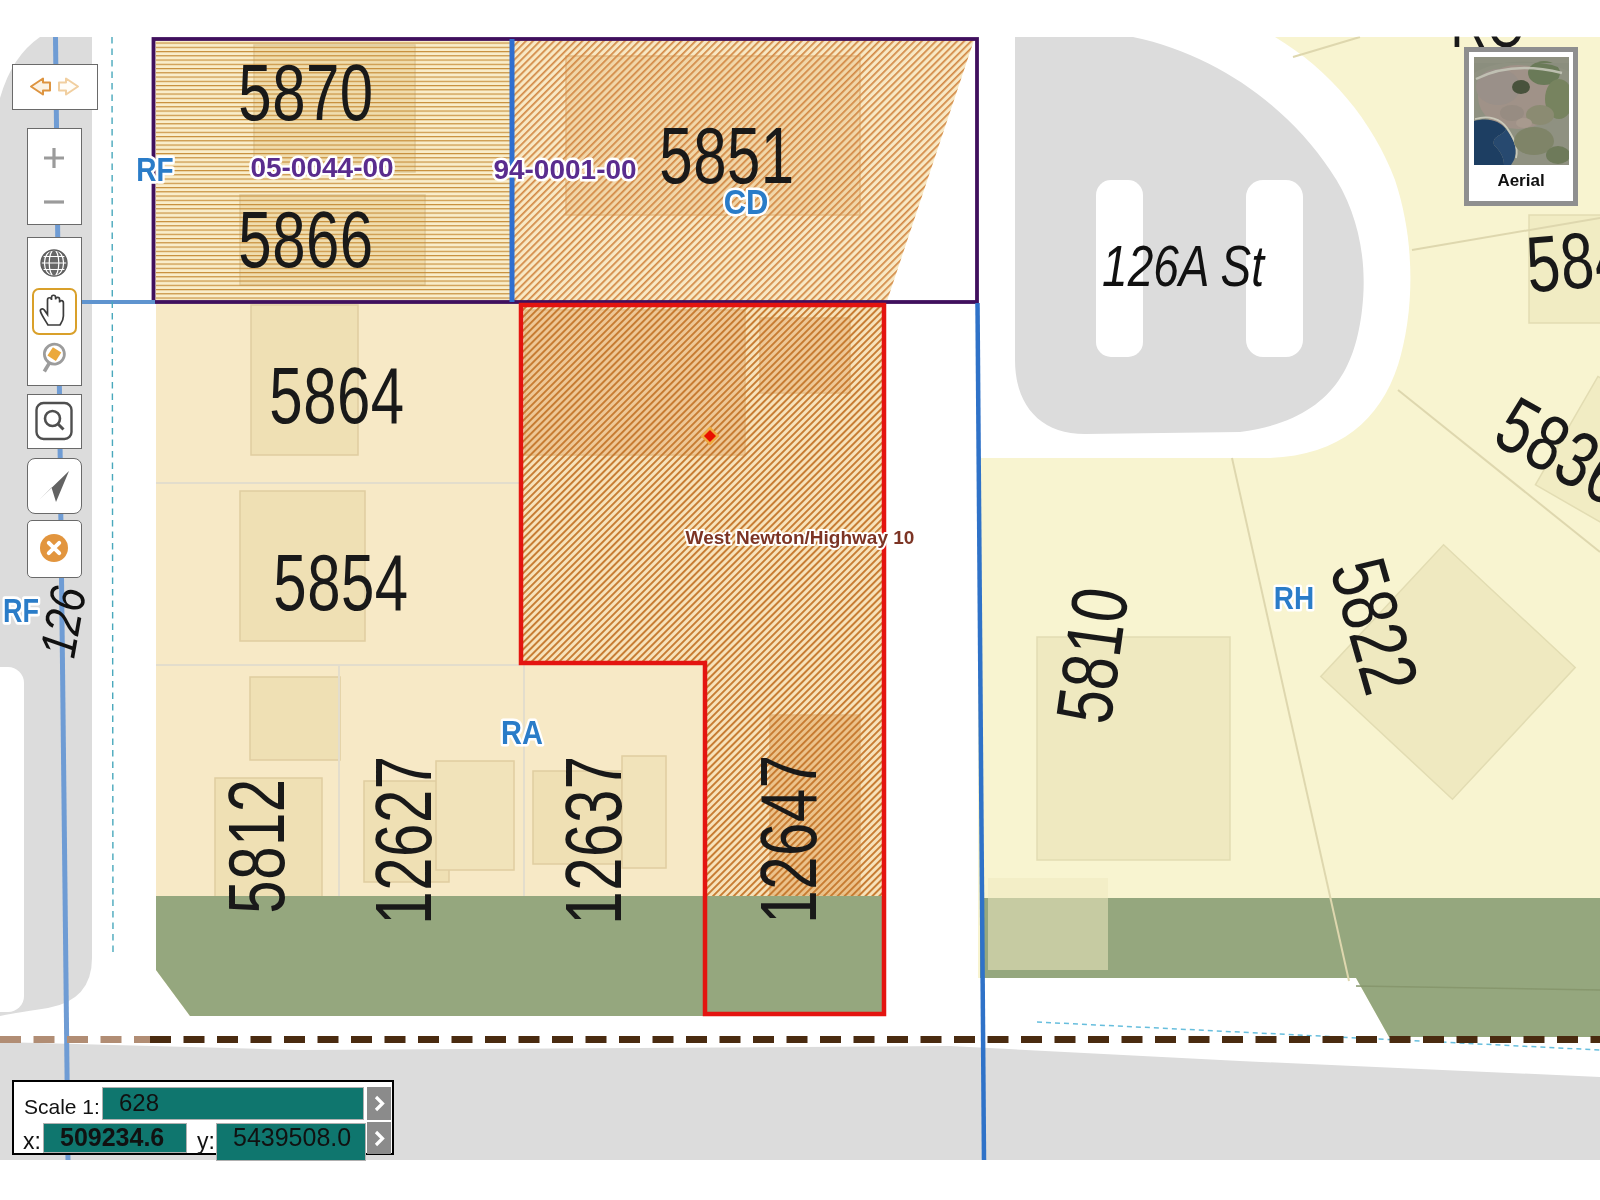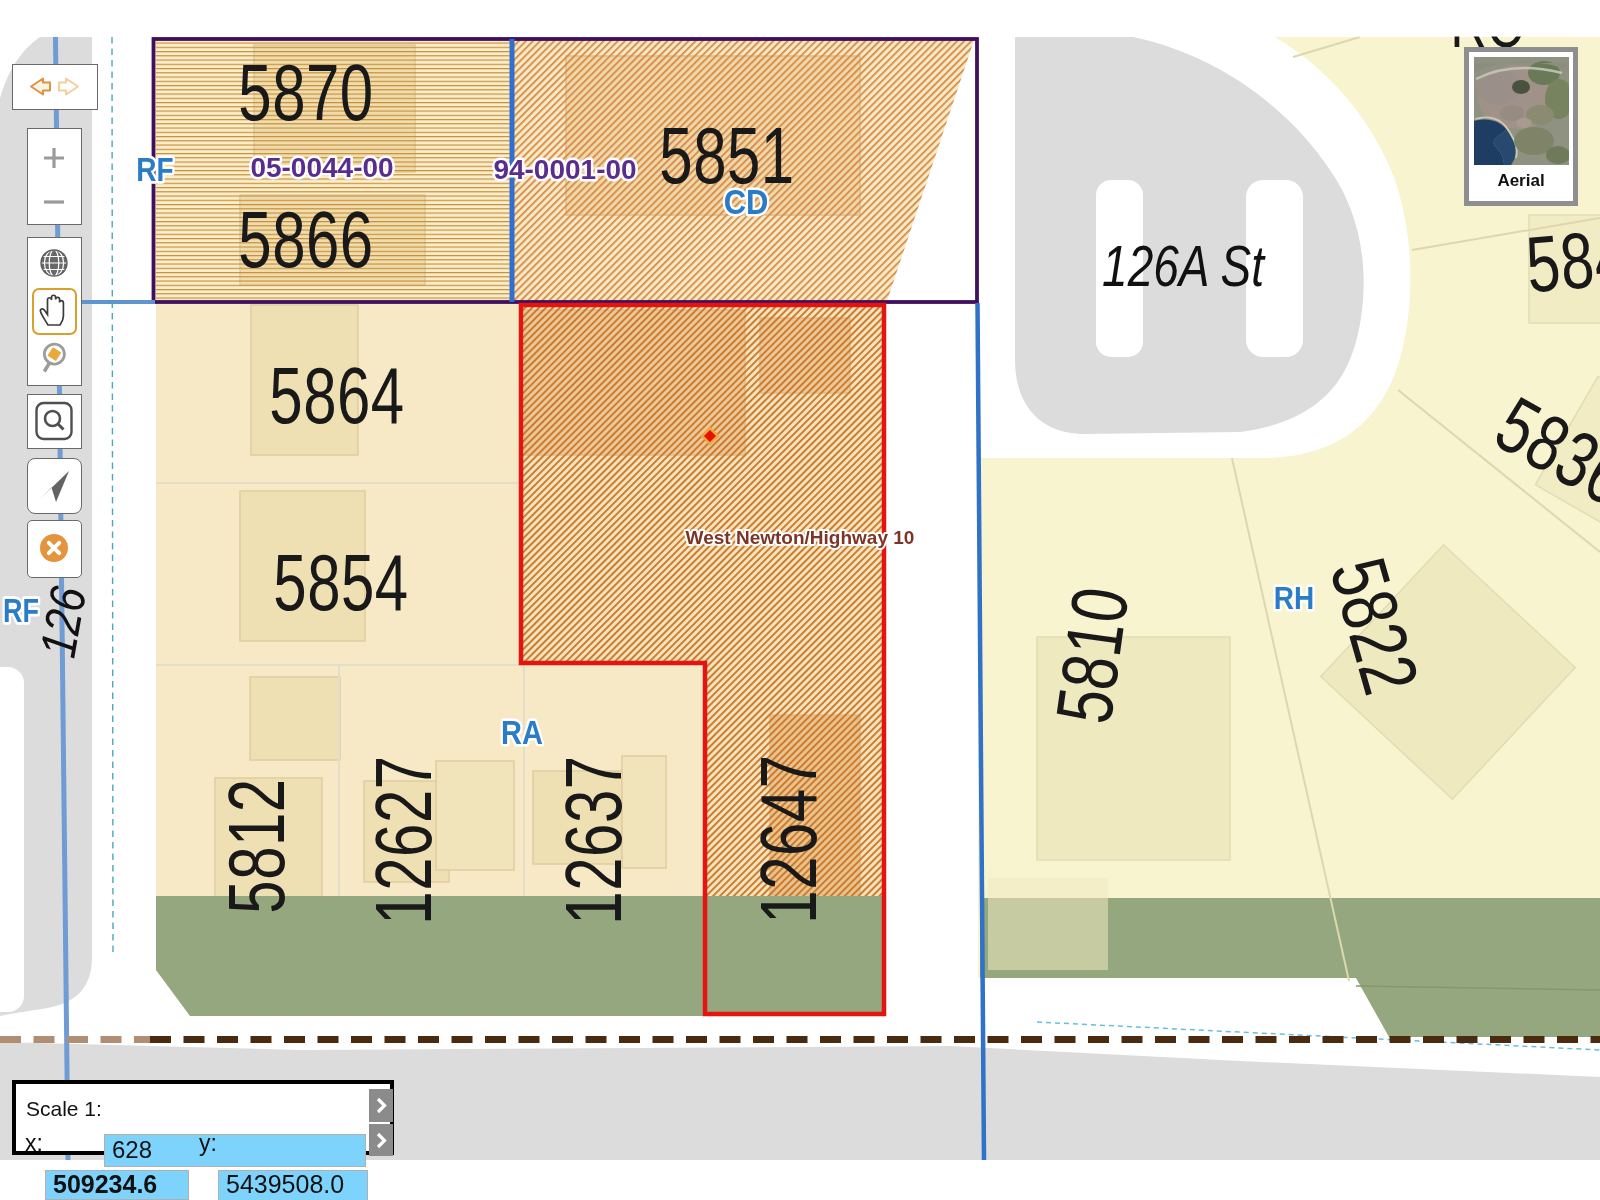--- a/index.html
+++ b/index.html
@@ -1,22 +1,22 @@
 <!DOCTYPE html>
 <html><head>
 <meta charset="utf-8">
 <style>
   html,body{margin:0;padding:0;background:#fff;}
   body{width:1600px;height:1200px;font-family:"Liberation Sans",sans-serif;position:relative;overflow:hidden;}
   #map{position:absolute;left:0;top:0;}
   .box{position:absolute;background:#fff;border:1.5px solid #6a6a6a;box-sizing:border-box;}
   #aerial{position:absolute;left:1464px;top:47px;width:114px;height:159px;border:5px solid #8f8f8f;background:#fff;box-sizing:border-box;text-align:center;}
   #aerial .lbl{font-size:17px;font-weight:bold;color:#111;margin-top:3px;}
-  #scalepanel{position:absolute;left:12px;top:1080px;width:382px;height:75px;background:#fff;border:4px solid #000000;box-sizing:border-box;font-size:23px;color:#111;}
-  .inp{position:absolute;background:#7dd3fc;border:1.5px solid #b0b0b0;box-sizing:border-box;font-size:24px;padding-left:7px;white-space:nowrap;overflow:hidden;margin-top:45px;}
+  #scalepanel{position:absolute;left:12px;top:1080px;width:382px;height:75px;background:#fff;border:2px solid #000000;box-sizing:border-box;font-size:23px;color:#111;}
+  .inp{position:absolute;background:#0f766e;border:1.5px solid #b0b0b0;box-sizing:border-box;font-size:24px;padding-left:16px;white-space:nowrap;overflow:hidden;}
   .gbtn{position:absolute;background:#8b8b8b;display:flex;align-items:center;justify-content:center;}
 </style>
 </head>
 <body>
 <svg id="map" width="1600" height="1160" viewBox="0 0 1600 1160">
 <defs>
   <pattern id="hh" width="8" height="4.25" patternUnits="userSpaceOnUse">
         <rect width="8" height="1.15" fill="#c68c38"></rect>
       </pattern>
   <pattern id="dh1" width="5.0" height="8" patternUnits="userSpaceOnUse" patternTransform="rotate(45)">
@@ -222,19 +222,19 @@
   <div style="position:absolute;left:10px;top:13px;font-size:21px;">Scale 1:</div>
   <div class="inp" style="left:88px;top:5px;width:262px;height:33px;line-height:30px;">628</div>
   <div class="gbtn" style="left:353px;top:5px;width:24px;height:33px;">
     <svg width="12" height="19" viewBox="0 0 12 19">
         <path d="M3,3 L9.5,9.5 L3,16" stroke="#fff" stroke-width="3.2" fill="none"></path>
       </svg>
   </div>
   <div style="position:absolute;left:9px;top:46px;">x:</div>
   <div class="inp" style="left:29px;top:41px;width:144px;height:30px;font-size:25px;line-height:27px;font-weight:bold;">509234.6</div>
   <div style="position:absolute;left:183px;top:46px;">y:</div>
-  <div class="inp" style="left:202px;top:41px;width:150px;height:44px;font-size:25px;line-height:27px;">5439508.0</div>
+  <div class="inp" style="left:202px;top:41px;width:150px;height:38px;font-size:25px;line-height:27px;">5439508.0</div>
   <div class="gbtn" style="left:353px;top:40px;width:24px;height:32px;">
     <svg width="12" height="19" viewBox="0 0 12 19">
         <path d="M3,3 L9.5,9.5 L3,16" stroke="#fff" stroke-width="3.2" fill="none"></path>
       </svg>
   </div>
 </div>
 
 </body></html>

